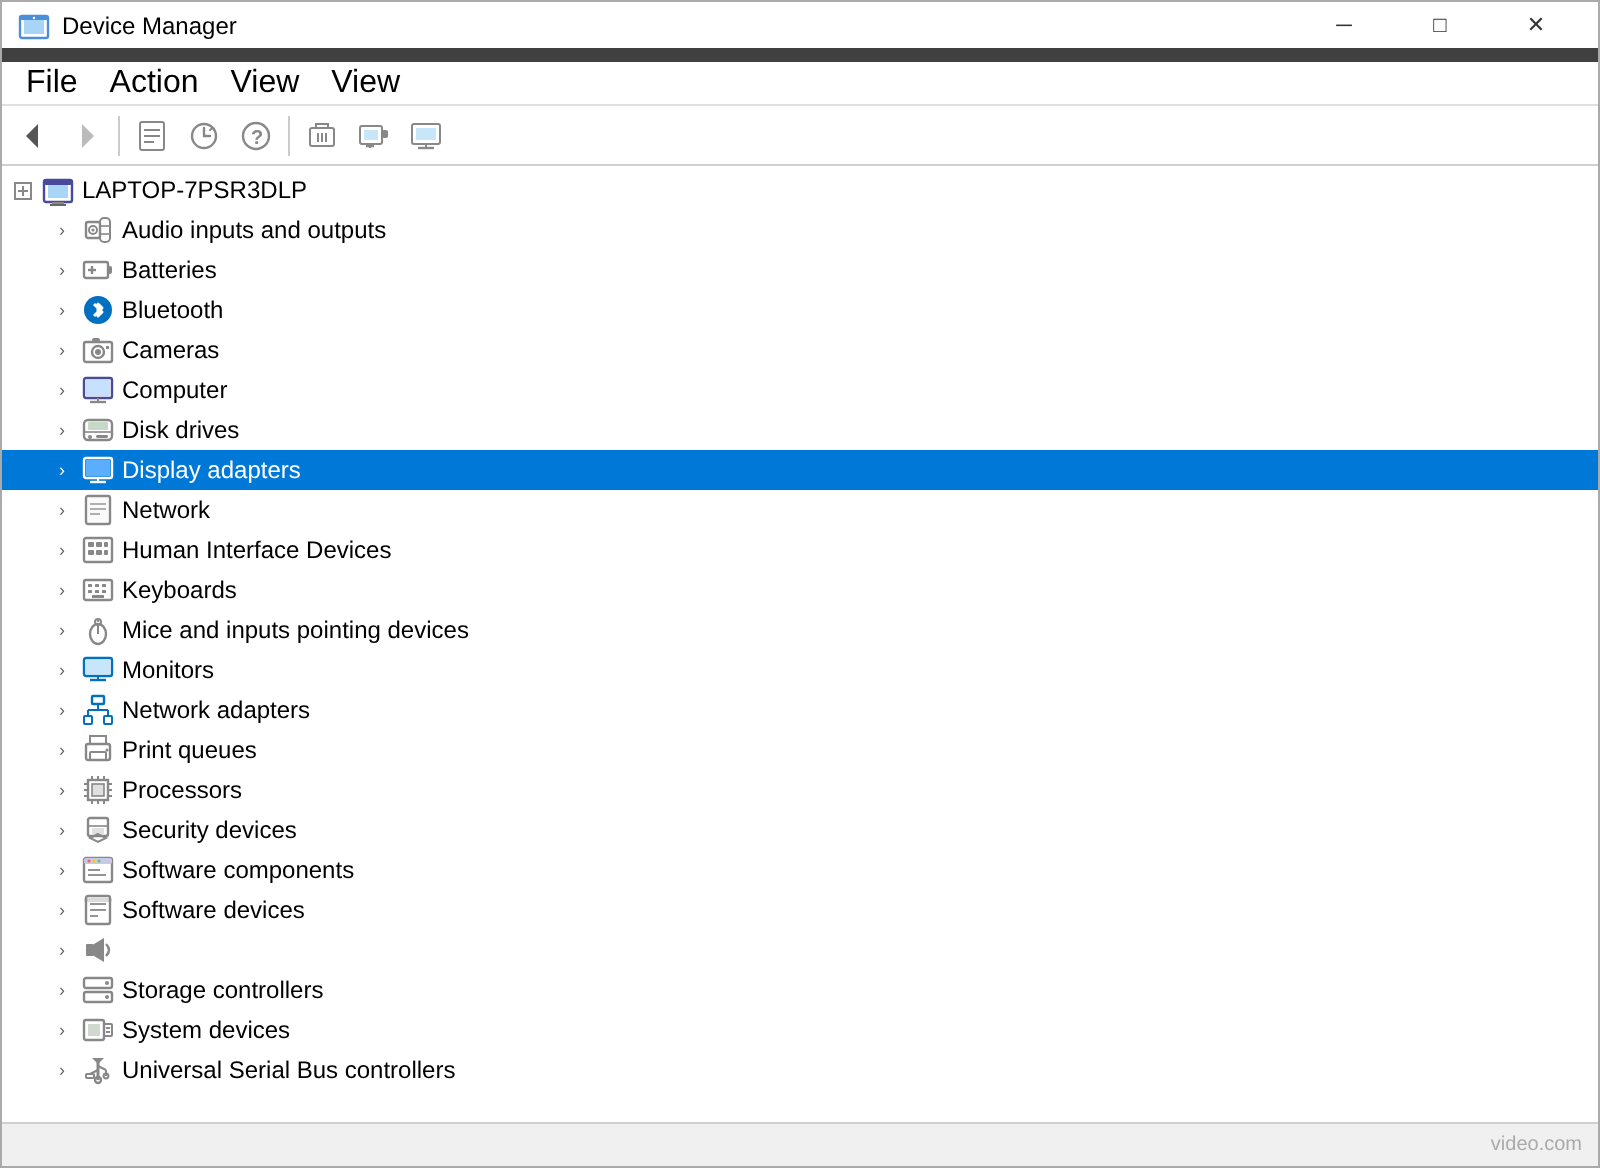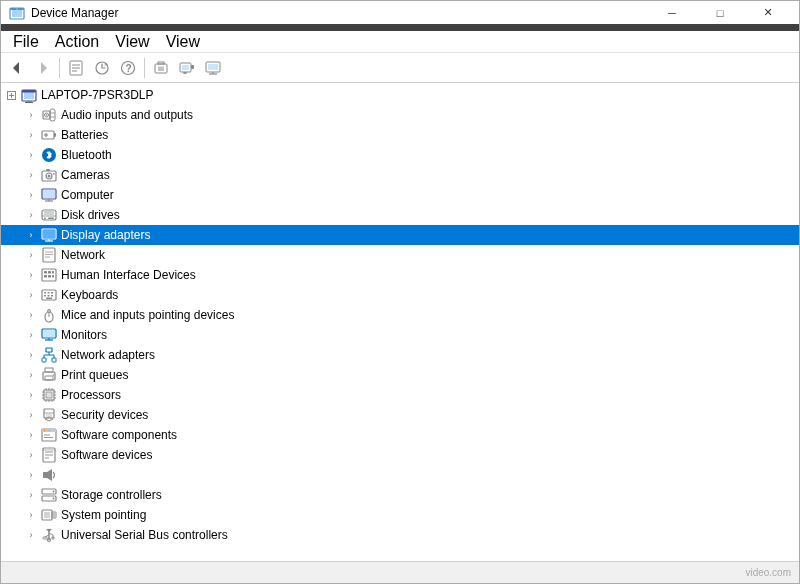--- a/index.html
+++ b/index.html
@@ -624,21 +624,21 @@
       <div class="expand-btn">›</div>
       <div class="item-icon">
         <svg width="16" height="16" viewBox="0 0 16 16">
           <rect x="1" y="3" width="10" height="10" rx="1" fill="none" stroke="#888" stroke-width="1.2"></rect>
           <rect x="3" y="5" width="6" height="6" fill="#d0d8d0"></rect>
           <rect x="11" y="5" width="4" height="6" rx="0.5" fill="none" stroke="#888" stroke-width="1"></rect>
           <rect x="12" y="6.5" width="2" height="1" fill="#888"></rect>
           <rect x="12" y="8.5" width="2" height="1" fill="#888"></rect>
         </svg>
       </div>
-      <span class="item-label">System pointing</span>
+      <span class="item-label">System devices</span>
     </div>
 
     <div class="tree-item child" style="padding-left:22px;">
       <div class="expand-btn">›</div>
       <div class="item-icon">
         <svg width="16" height="16" viewBox="0 0 16 16">
           <line x1="8" y1="2" x2="8" y2="13" stroke="#888" stroke-width="1.5"></line>
           <polygon points="5,2 11,2 8,5" fill="#888"></polygon>
           <line x1="8" y1="6" x2="12" y2="8" stroke="#888" stroke-width="1"></line>
           <line x1="12" y1="8" x2="12" y2="11" stroke="#888" stroke-width="1"></line>

